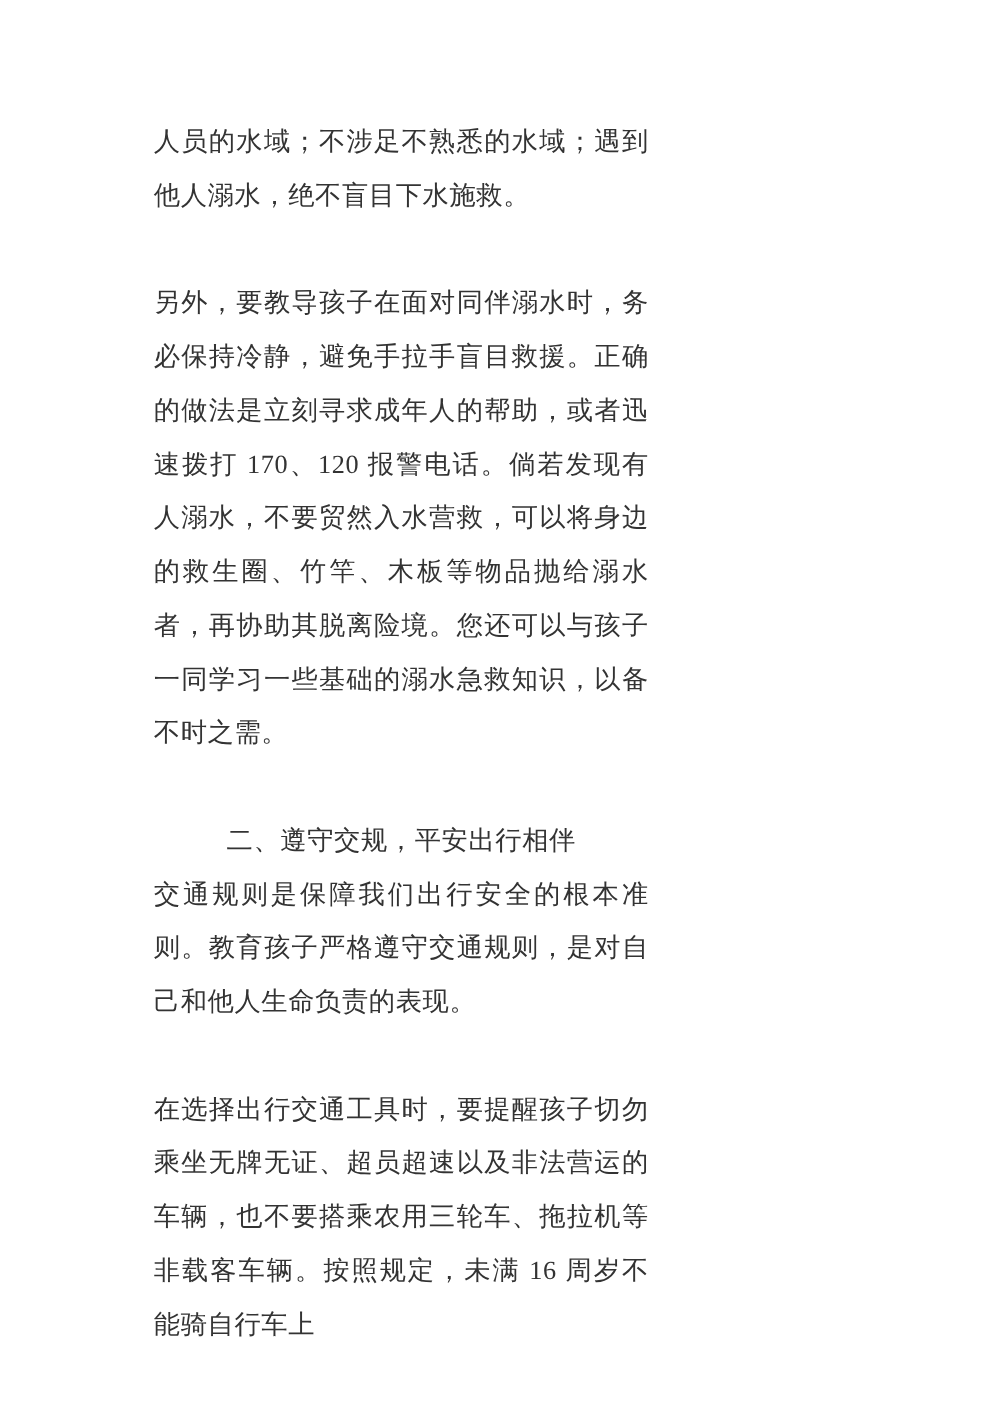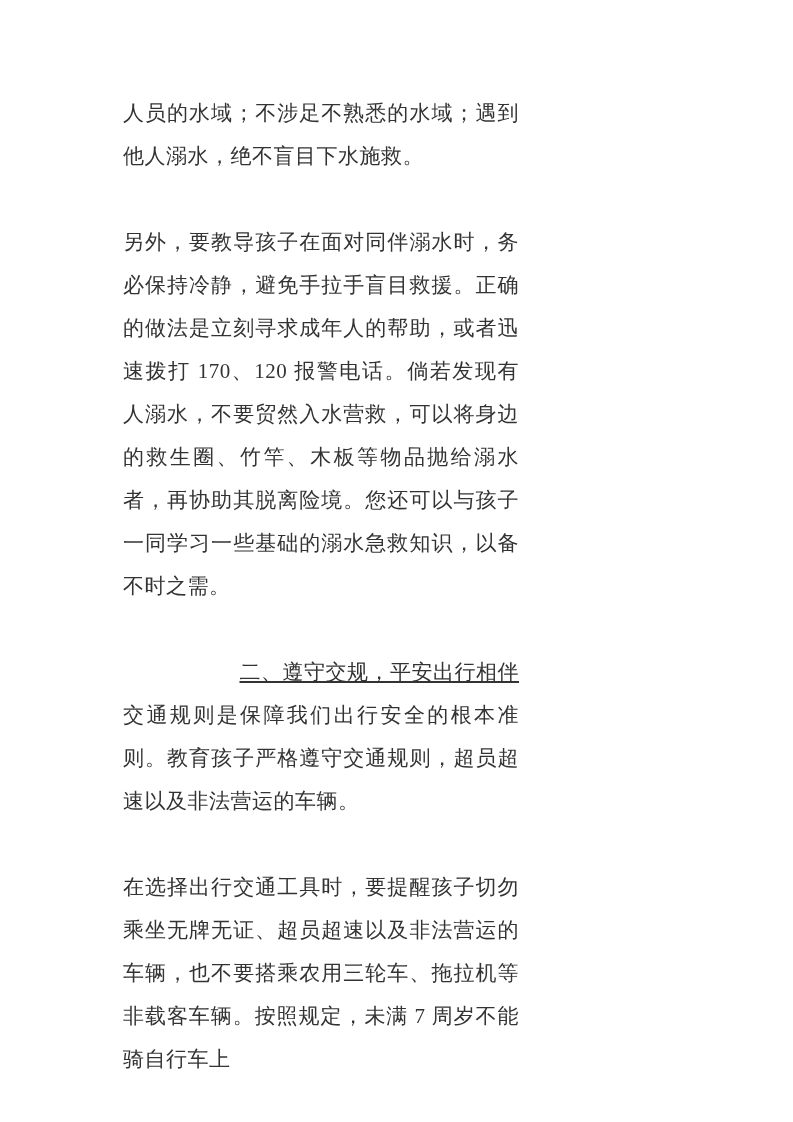--- a/index.html
+++ b/index.html
@@ -25,36 +25,35 @@
     line-height: 43px;
     color: #333333;
     text-align: justify;
     letter-spacing: 0.5px;
     margin: 0 0 43px 0;
     font-weight: normal;
   }
   
   .doc-heading {
     margin-bottom: 0;
-    text-align: right;
-    text-decoration: underline;
+    text-align: center;
   }
   .doc-block:last-child {
     margin-bottom: 0;
   }
 </style>
 </head>
 <body>
 
 <div class="page">
 
   <p class="doc-block">人员的水域；不涉足不熟悉的水域；遇到他人溺水，绝不盲目下水施救。</p>
 
   <p class="doc-block">另外，要教导孩子在面对同伴溺水时，务必保持冷静，避免手拉手盲目救援。正确的做法是立刻寻求成年人的帮助，或者迅速拨打 170、120 报警电话。倘若发现有人溺水，不要贸然入水营救，可以将身边的救生圈、竹竿、木板等物品抛给溺水者，再协助其脱离险境。您还可以与孩子一同学习一些基础的溺水急救知识，以备不时之需。</p>
 
   <h2 class="doc-block doc-heading">二、遵守交规，平安出行相伴</h2>
 
-  <p class="doc-block">交通规则是保障我们出行安全的根本准则。教育孩子严格遵守交通规则，超员超速以及非法营运的车辆。</p>
+  <p class="doc-block">交通规则是保障我们出行安全的根本准则。教育孩子严格遵守交通规则，是对自己和他人生命负责的表现。</p>
 
 
-  <p class="doc-block">在选择出行交通工具时，要提醒孩子切勿乘坐无牌无证、超员超速以及非法营运的车辆，也不要搭乘农用三轮车、拖拉机等非载客车辆。按照规定，未满 7 周岁不能骑自行车上</p>
+  <p class="doc-block">在选择出行交通工具时，要提醒孩子切勿乘坐无牌无证、超员超速以及非法营运的车辆，也不要搭乘农用三轮车、拖拉机等非载客车辆。按照规定，未满 16 周岁不能骑自行车上</p>
 
 </div>
 
 </body></html>

